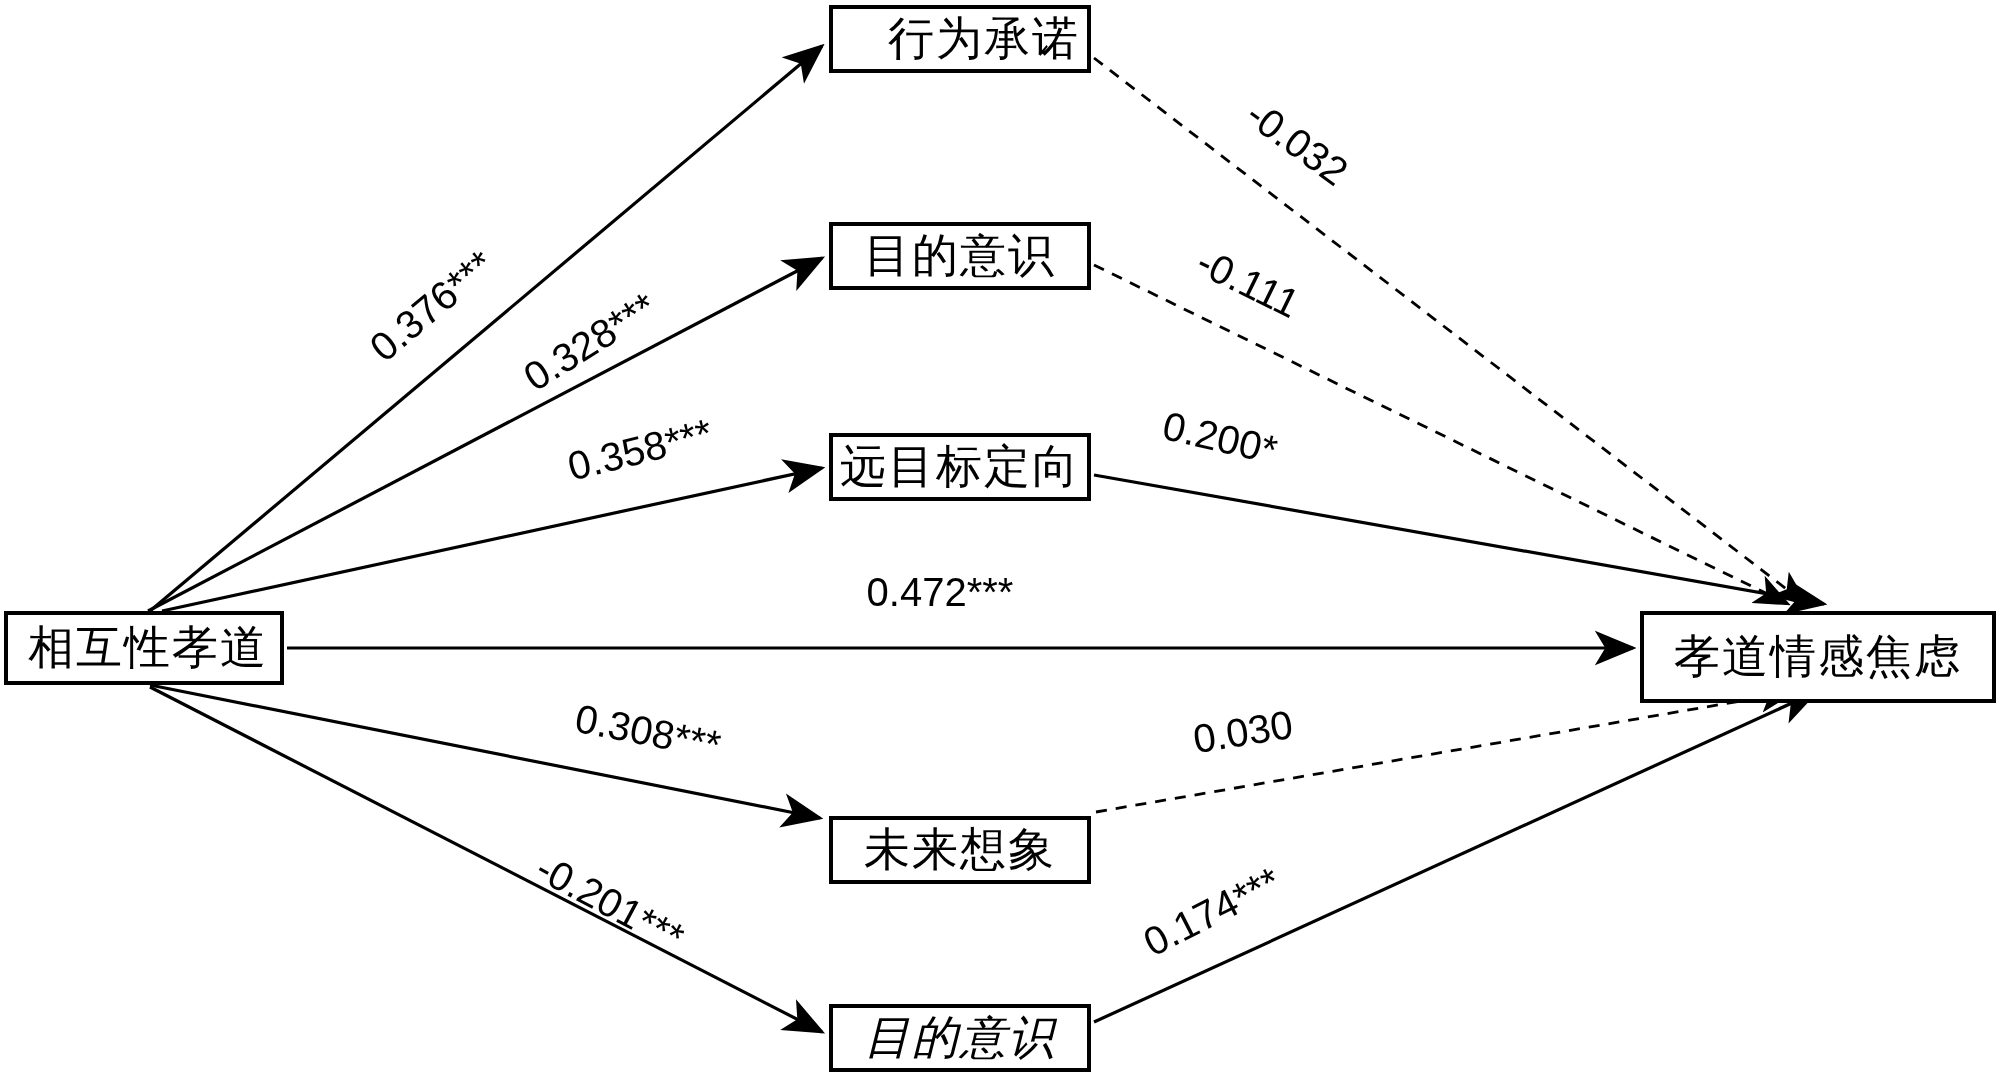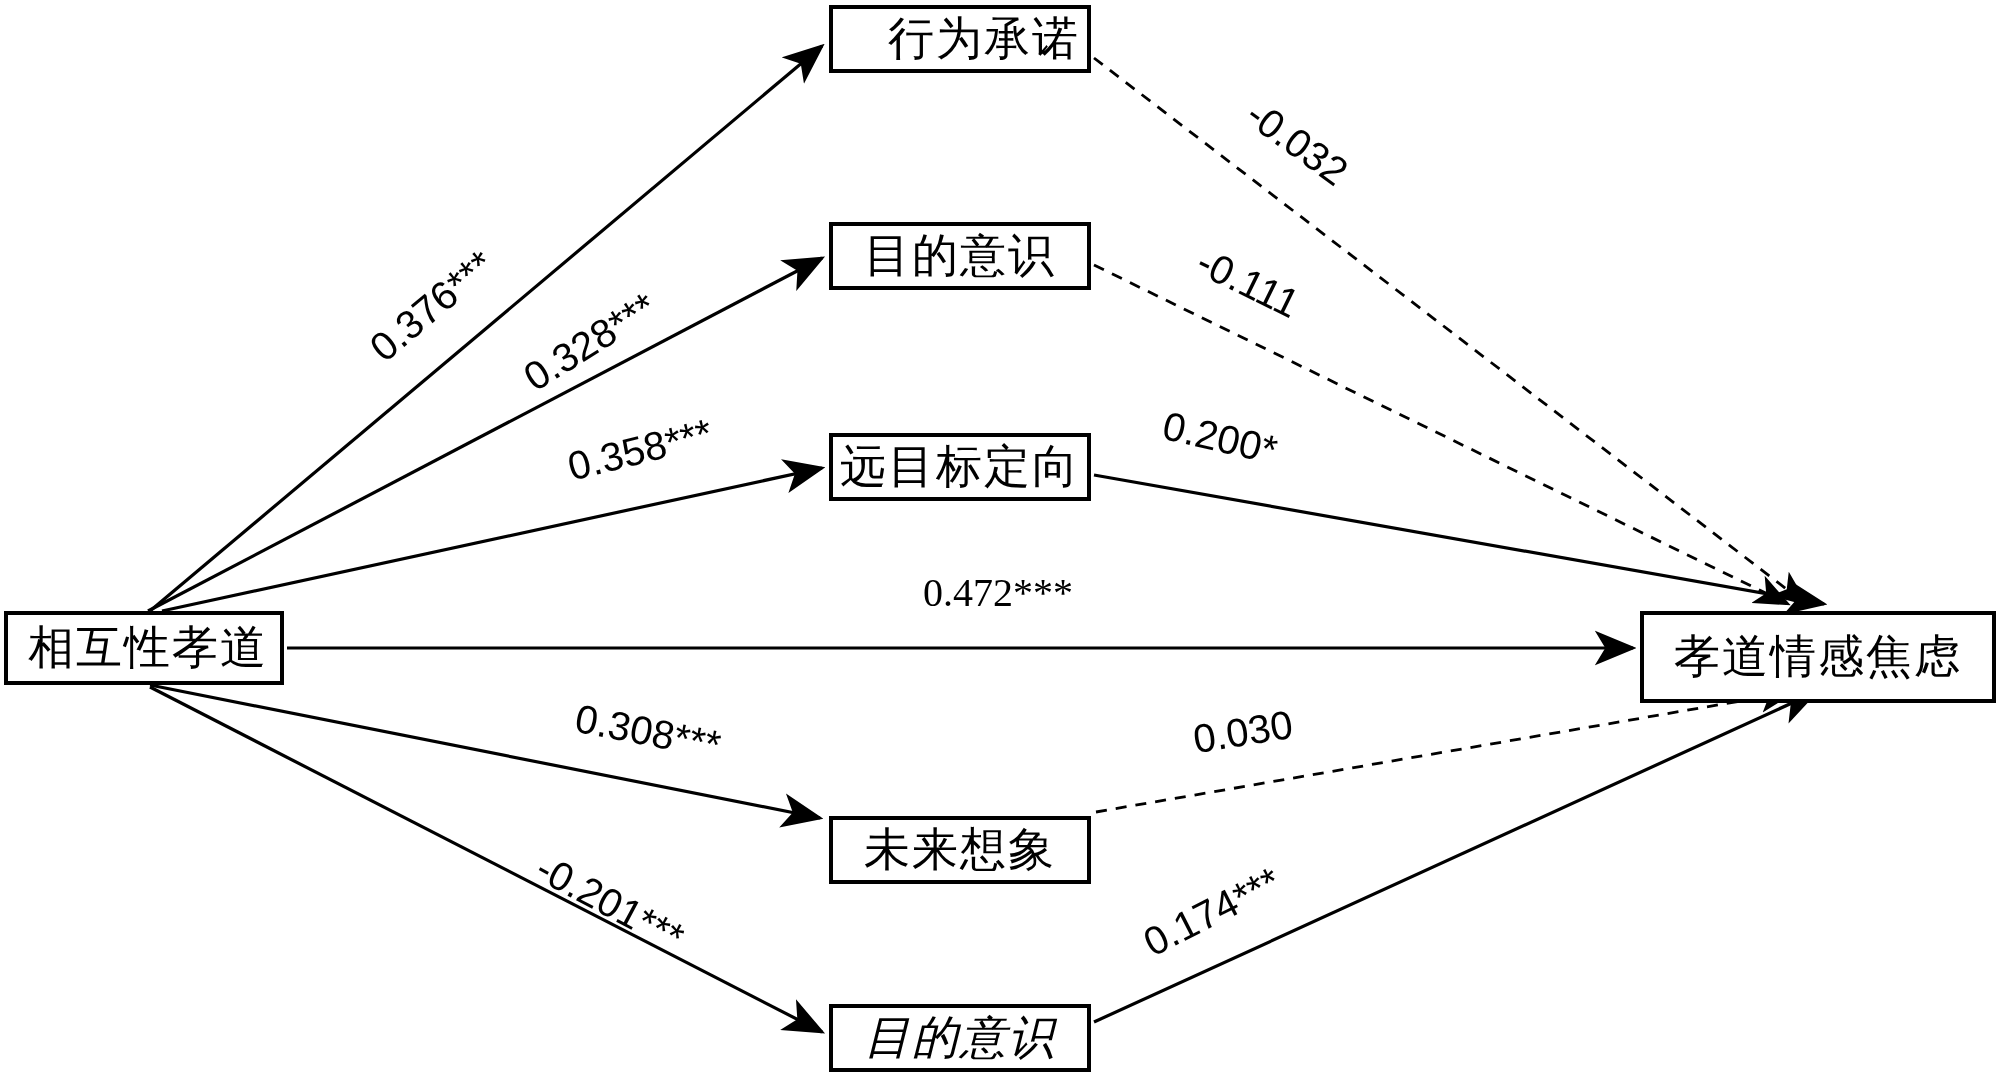--- a/index.html
+++ b/index.html
@@ -52,21 +52,21 @@
   .coef {
     position: absolute;
     color: #000000;
     font-size: 40px;
     white-space: nowrap;
     transform-origin: center center;
   }
   .coef-1  { left: 432px;  top: 306px; transform: translate(-50%,-50%) rotate(-40deg); }
   .coef-2  { left: 590px;  top: 342px; transform: translate(-50%,-50%) rotate(-32deg); }
   .coef-3  { left: 640px;  top: 450px; transform: translate(-50%,-50%) rotate(-14deg); }
-  .coef-4  { left: 998px;  top: 592px; transform: translate(-50%,-50%); font-family: Liberation Serif, serif; }
+  .coef-4  { left: 940px;  top: 592px; transform: translate(-50%,-50%); }
   .coef-5  { left: 648px;  top: 732px; transform: translate(-50%,-50%) rotate(11deg); }
   .coef-6  { left: 610px;  top: 903px; transform: translate(-50%,-50%) rotate(28deg); }
   .coef-7  { left: 1297px; top: 143px; transform: translate(-50%,-50%) rotate(36deg); }
   .coef-8  { left: 1248px; top: 283px; transform: translate(-50%,-50%) rotate(26deg); }
   .coef-9  { left: 1220px; top: 438px; transform: translate(-50%,-50%) rotate(13deg); }
   .coef-10 { left: 1243px; top: 732px; transform: translate(-50%,-50%) rotate(-9deg); }
   .coef-11 { left: 1212px; top: 912px; transform: translate(-50%,-50%) rotate(-27deg); }
 </style>
 </head>
 <body>

